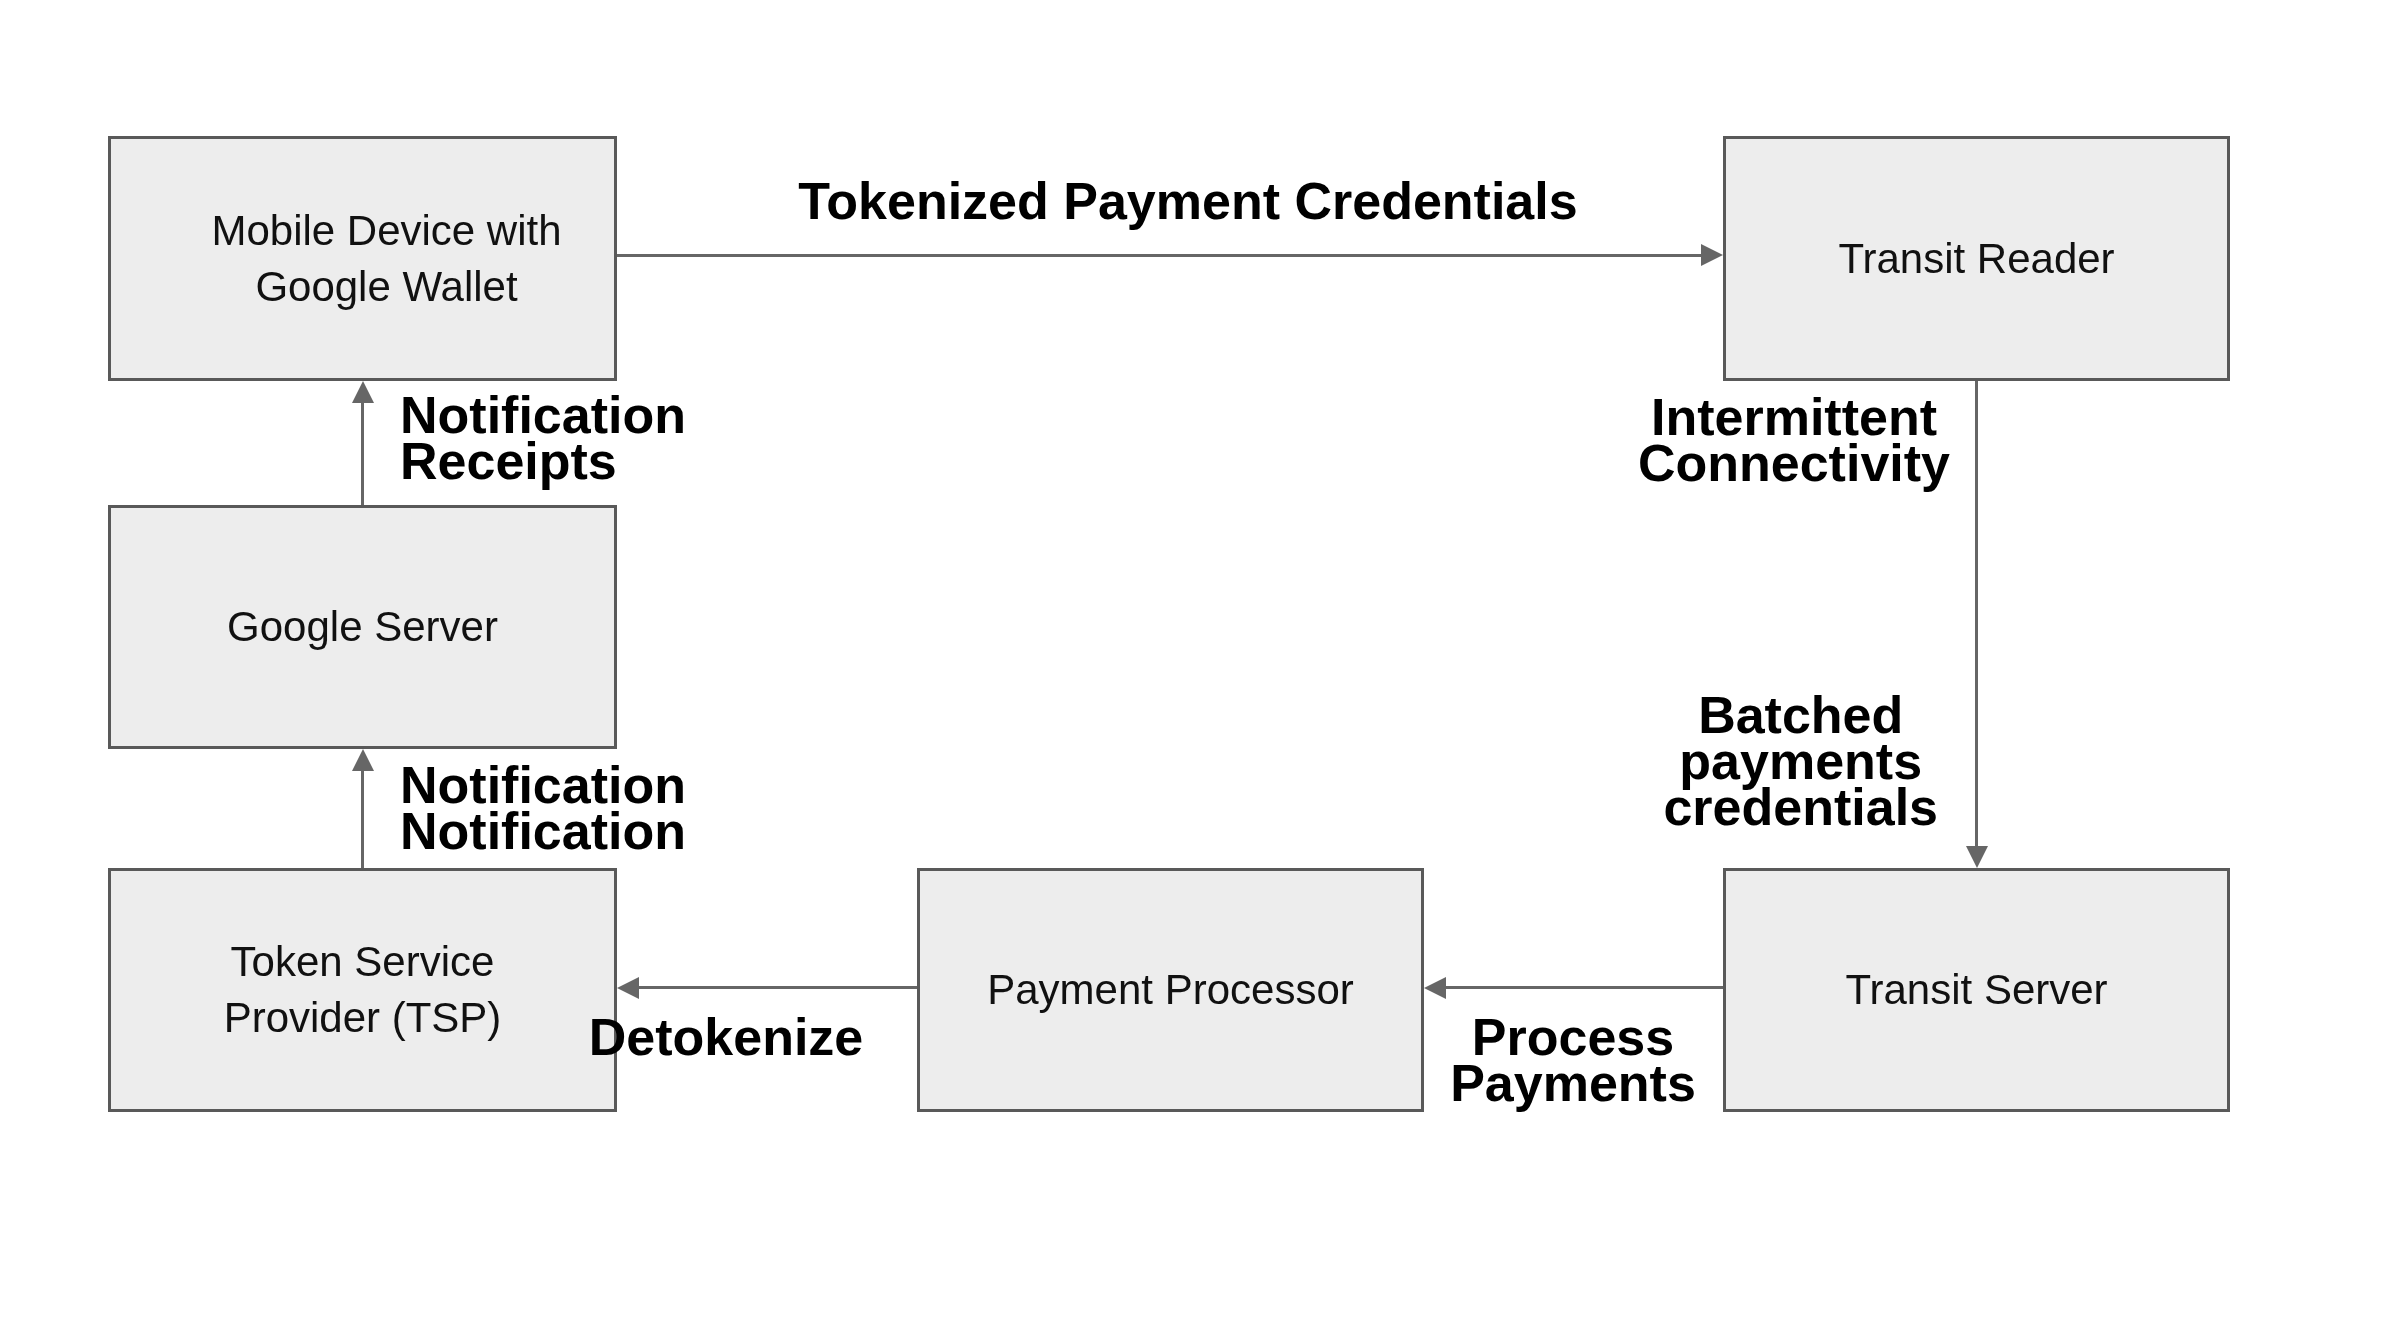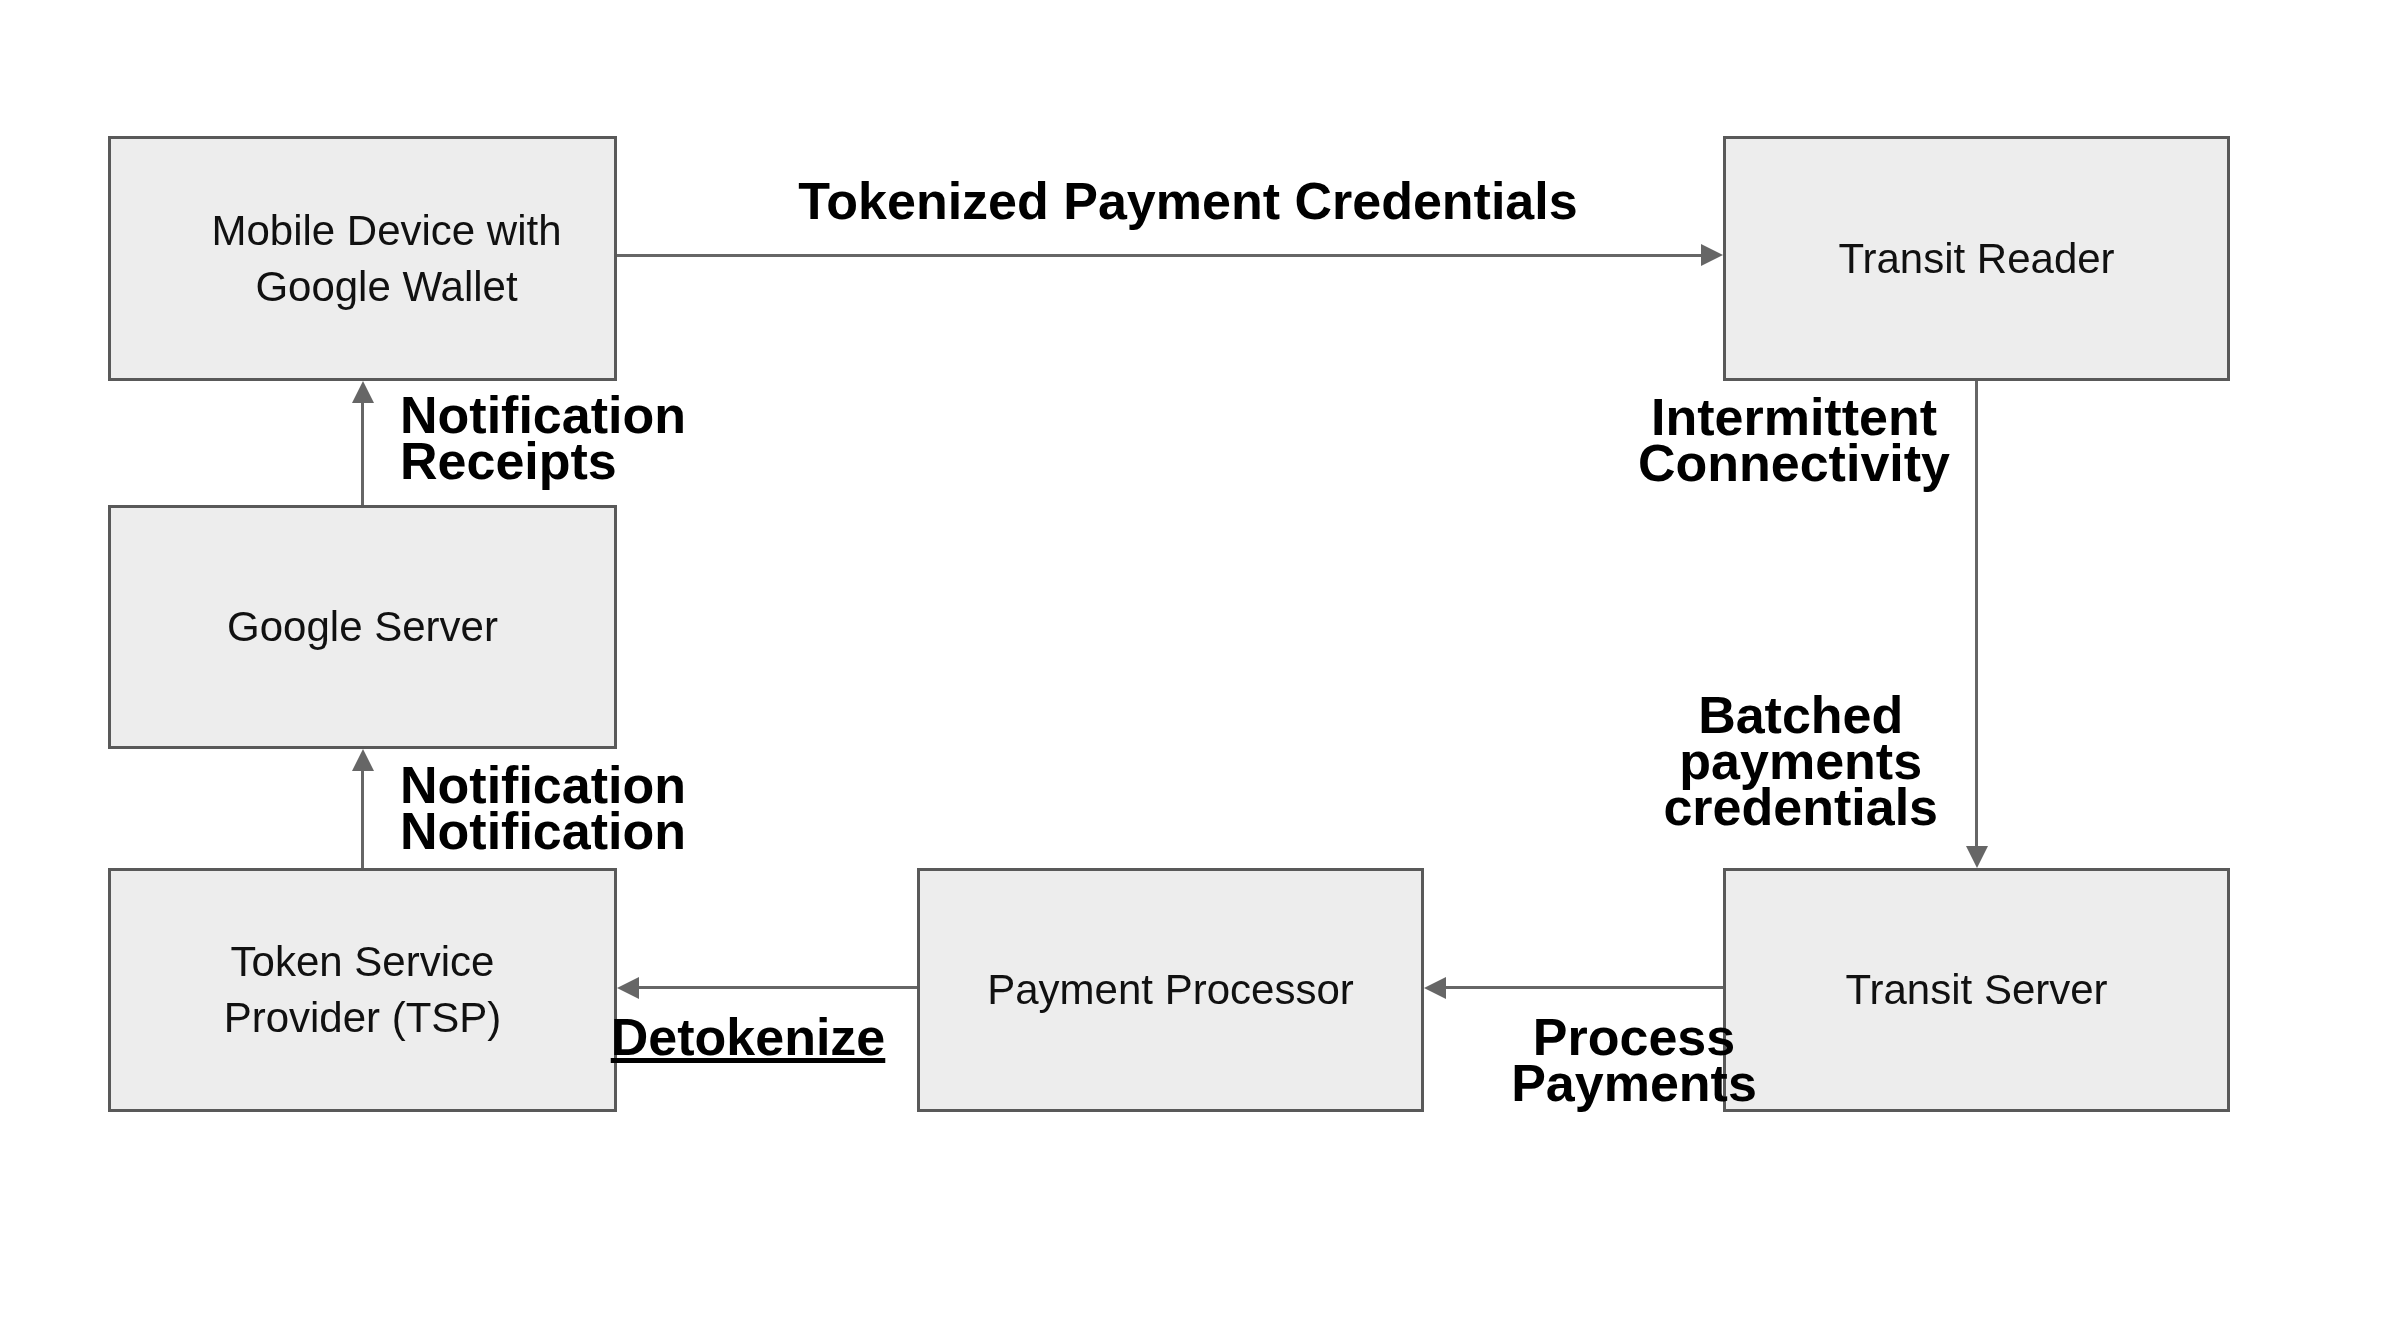--- a/index.html
+++ b/index.html
@@ -106,24 +106,24 @@
     <span>Connectivity</span>
   </div>
   <div class="edge-label align-center" style="right:451px;top:692px;text-align:center;">
     <span>Batched</span>
     <span>payments</span>
     <span>credentials</span>
   </div>
 
   <div class="hline" style="left:1444px;top:986px;width:279px;"></div>
   <div class="head left" style="left:1424px;top:977px;"></div>
-  <div class="edge-label center-x" style="left:1634px;top:1014px;">
+  <div class="edge-label center-x" style="left:1573px;top:1014px;">
     <span>Process</span>
     <span>Payments</span>
   </div>
 
   <div class="hline" style="left:639px;top:986px;width:278px;"></div>
   <div class="head left" style="left:617px;top:977px;"></div>
-  <div class="edge-label center-x" style="left:748px;top:1014px;text-decoration:underline;">
+  <div class="edge-label center-x" style="left:726px;top:1014px;">
     <span>Detokenize</span>
   </div>
 
 </div>
 
 </body></html>

